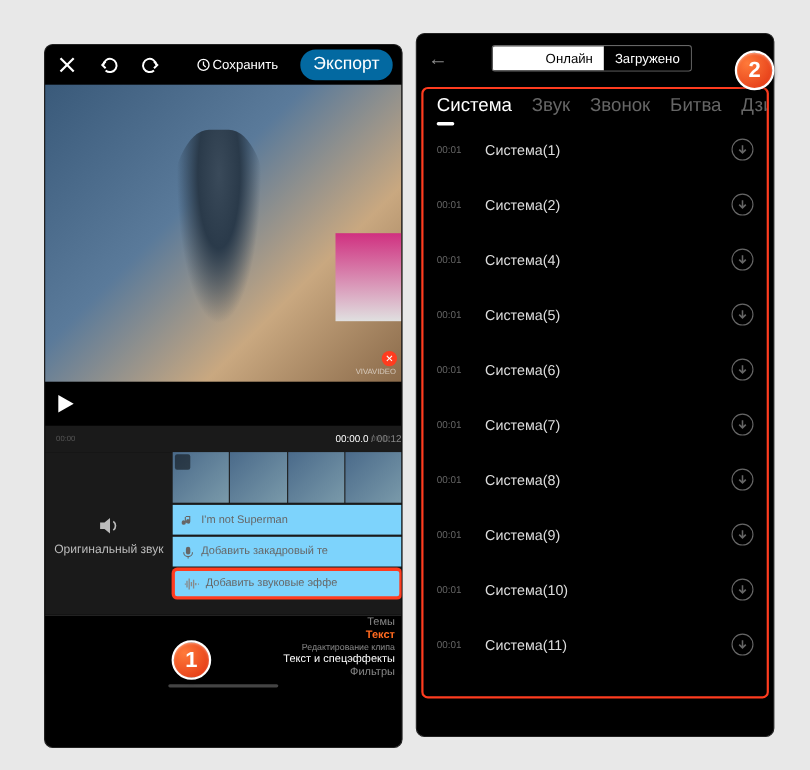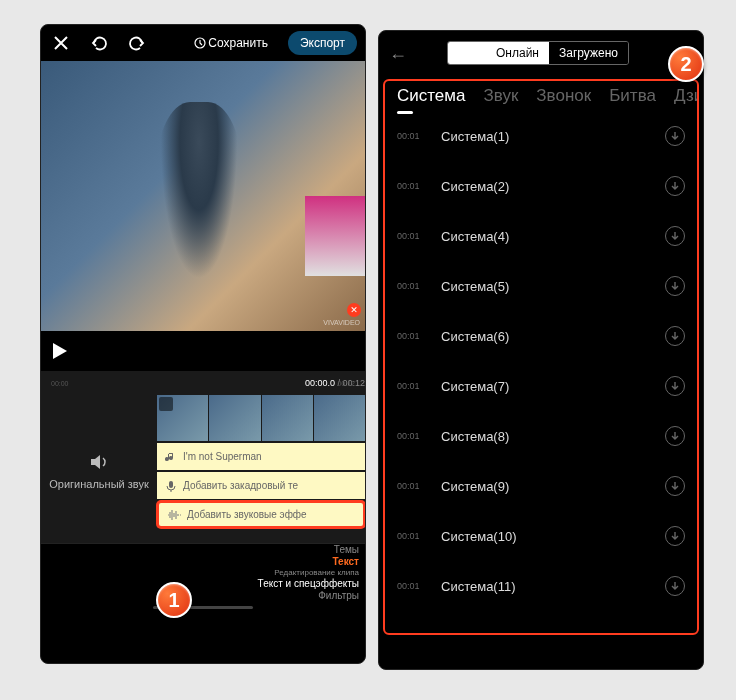--- a/index.html
+++ b/index.html
@@ -13,40 +13,40 @@
     }
     .phone {
       position: absolute;
       width: 326px;
       height: 640px;
       background: #000;
       border-radius: 8px;
       border: 1px solid #222;
       overflow: hidden;
     }
-    .phone-left { left: 40px; top: 24px; }
+    .phone-left { left: 40px; top: 40px; }
     .phone-right { left: 378px; top: 30px; }
 
     
     .top-bar {
       height: 36px;
       display: flex;
       align-items: center;
       padding: 0 8px;
       gap: 14px;
       color: #fff;
     }
     .icon-btn { cursor: pointer; display: flex; align-items: center; justify-content: center; width: 24px; height: 24px; }
     .save-text { font-size: 12px; color: #fff; margin-left: auto; display: flex; align-items: center; gap: 2px; }
     .export-btn {
-      background: #0c4a6e;
+      background: #0369a1;
       color: #fff;
       border-radius: 14px;
       padding: 5px 12px;
-      font-size: 12px;
+      font-size: 16px;
       font-weight: 500;
       margin-left: 6px;
     }
     .preview {
       width: 100%;
       height: 270px;
       background: linear-gradient(135deg, #3a5a7a 0%, #5a7a9a 40%, #c9a880 70%, #8a6a4a 100%);
       position: relative;
       overflow: hidden;
     }
@@ -142,21 +142,21 @@
     }
     .thumb-overlay {
       position: absolute;
       top: 2px; left: 2px;
       width: 14px; height: 14px;
       background: rgba(0,0,0,0.5);
       border-radius: 2px;
     }
     .track-row {
       height: 27px;
-      background: #fef9c3;
+      background: #7dd3fc;
       display: flex;
       align-items: center;
       padding: 0 8px;
       gap: 6px;
       color: #666;
       font-size: 10px;
     }
     .track-row.highlight {
       border: 2px solid #ff3c1f;
       border-radius: 4px;

